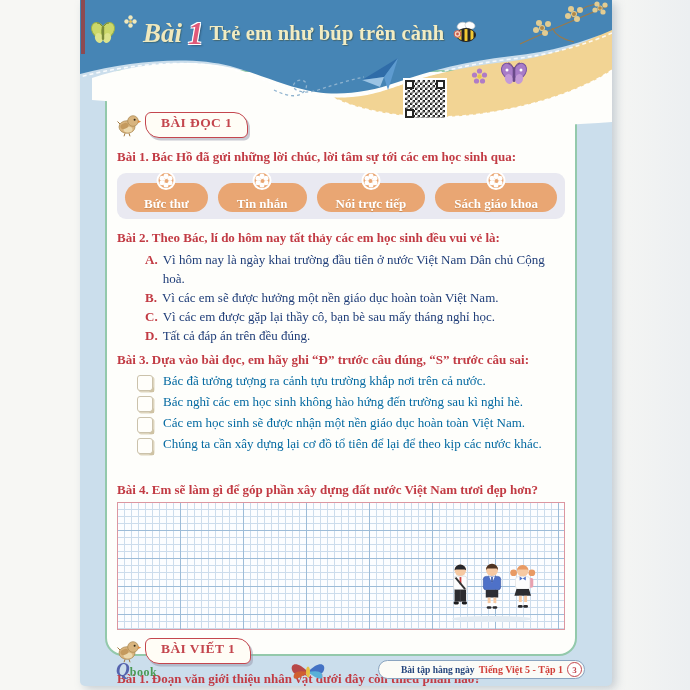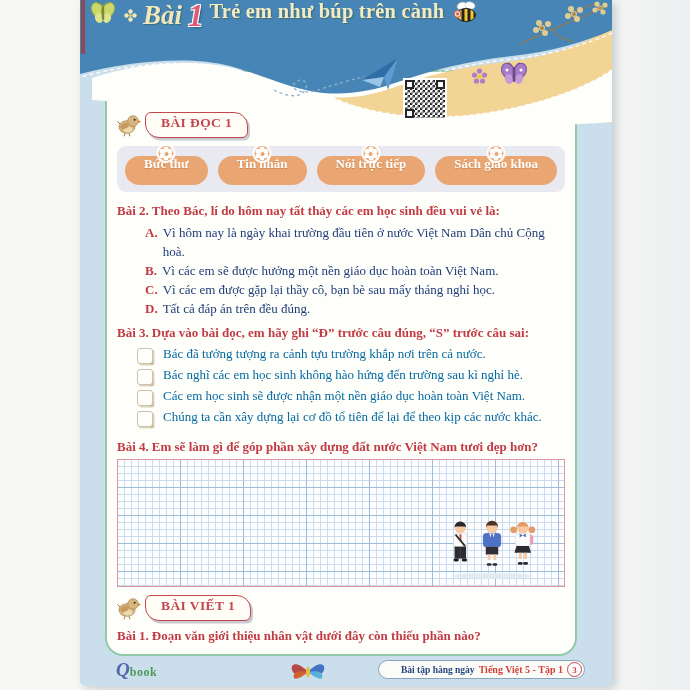--- a/index.html
+++ b/index.html
@@ -9,22 +9,22 @@
     font-family:"Liberation Serif","DejaVu Serif",serif;
   }
   .page{
     position:absolute;left:80px;top:0;width:532px;height:686px;
     background:#cbdeec;box-shadow:4px 3px 10px rgba(110,130,150,.35);
     border-radius:0 0 5px 5px;
   }
   .spine-strip{position:absolute;left:1px;top:0;width:4px;height:54px;background:#8d4a52;z-index:4;}
   .waves{position:absolute;left:0;top:0;z-index:2;pointer-events:none;}
   .header-content{
-    position:absolute;left:0;top:0;width:100%;height:54px;z-index:3;
-    display:flex;gap:6px;padding-left:8px;box-sizing:border-box;
+    position:absolute;left:0;top:6px;width:100%;height:54px;z-index:3;
+    display:flex;align-items:center;gap:6px;padding-left:8px;box-sizing:border-box;
   }
   .lesson-script{font-style:italic;font-weight:bold;font-size:27px;color:#f0e8bc;text-shadow:1px 1px 1px rgba(40,60,30,.35);}
   .lesson-number{font-style:italic;font-weight:bold;font-size:31px;color:#e05878;line-height:1;
     text-shadow:-1px -1px 0 #fff,1px -1px 0 #fff,-1px 1px 0 #fff,1px 1px 0 #fff,2px 2px 2px rgba(0,0,0,.3);}
   .lesson-title{font-weight:bold;font-size:20.5px;color:#f2ecc2;letter-spacing:.2px;text-shadow:1px 1px 1px rgba(60,60,20,.4);white-space:nowrap;}
   .corner-flowers{position:absolute;right:0;top:0;z-index:3;}
 
   .panel{
     position:absolute;left:25px;top:70px;width:472px;height:586px;z-index:1;
     background:#fefefb;border:2px solid #93c9ab;border-radius:18px;box-sizing:border-box;
@@ -48,32 +48,32 @@
   .badge-row{display:flex;align-items:center;gap:4px;height:26px;}
   .badge-row.second{margin-top:8px;}
   .badge-pill{
     border:1.6px solid #c4464e;border-radius:6px 14px 6px 14px;padding:2px 15px 6px;
     color:#c4464e;font-weight:bold;font-size:13.5px;background:#fffdf6;
     box-shadow:2px 2.5px 0 rgba(150,150,170,.5);letter-spacing:.4px;white-space:nowrap;
   }
   .q-row{margin-top:10px;font-size:13px;font-weight:bold;color:#c23b44;line-height:17px;}
   .q-row .q-label{margin-right:3px;}
   .q-row.q3{margin-top:6px;}
-  .q-row.q4{margin-top:8px;}
+  .q-row.q4{margin-top:24px;}
   .q-row.q5{margin-top:6px;}
 
   .choices-panel{
     margin-top:8px;height:46px;background:#e9e9f1;border-radius:9px;
     display:flex;align-items:flex-end;justify-content:space-between;
     padding:0 8px 7px 8px;box-sizing:border-box;
   }
   .choice-btn{
     position:relative;height:29px;background:#e9a673;border:none;border-radius:15px;
     color:#fff;font-weight:bold;font-size:13px;font-family:inherit;
-    padding:0 19px;display:flex;align-items:flex-start;justify-content:center;white-space:nowrap;
+    padding:0 19px;display:flex;align-items:flex-end;justify-content:center;white-space:nowrap;
     text-shadow:0 1px 1px rgba(150,90,30,.4);
   }
   .bloom{position:absolute;top:-12px;left:50%;transform:translateX(-50%);width:19px;height:19px;
     background:#e9a673;border:2px solid #fff;border-radius:50%;box-sizing:border-box;}
   .bloom::before{content:"";position:absolute;left:50%;top:50%;width:5px;height:5px;margin:-2.5px;
     background:#fff;border-radius:50%;
     box-shadow:0 -4.6px 0 #fff,4px -2.3px 0 #fff,4px 2.3px 0 #fff,0 4.6px 0 #fff,-4px 2.3px 0 #fff,-4px -2.3px 0 #fff;}
   .bloom::after{content:"";position:absolute;left:50%;top:50%;width:4px;height:4px;margin:-2px;
     background:#e9a673;border-radius:50%;}
 
@@ -237,20 +237,23 @@
           <ellipse cx="11" cy="16.5" rx="4.5" ry="3" fill="#ecd9ae"></ellipse>
           <circle cx="16" cy="8" r="5.3" fill="#d8b47e" stroke="#a8854e" stroke-width="0.7"></circle>
           <circle cx="17.6" cy="6.8" r="1" fill="#332a1a"></circle>
           <path d="M21,7.2 L24.5,8.6 L21,10 Z" fill="#e08a3c"></path>
           <ellipse cx="7.5" cy="13" rx="4.2" ry="2.8" fill="#c49a5e" transform="rotate(-22 7.5 13)"></ellipse>
           <path d="M3,11 L0.5,8.5 M8,20.3 l-1,3 M12,20.3 l1,3" stroke="#a0763c" stroke-width="1"></path>
         </svg>
         <span class="badge-pill">BÀI ĐỌC 1</span>
       </div>
 
+      <div class="q-row">
+        <span class="q-label">Bài 1.</span><span>Bác Hồ đã gửi những lời chúc, lời tâm sự tới các em học sinh qua:</span>
+      </div>
 
       <div class="choices-panel">
         <button class="choice-btn">
           <span class="bloom"></span>
           <span>Bức thư</span>
         </button>
         <button class="choice-btn">
           <span class="bloom"></span>
           <span>Tin nhắn</span>
         </button>

